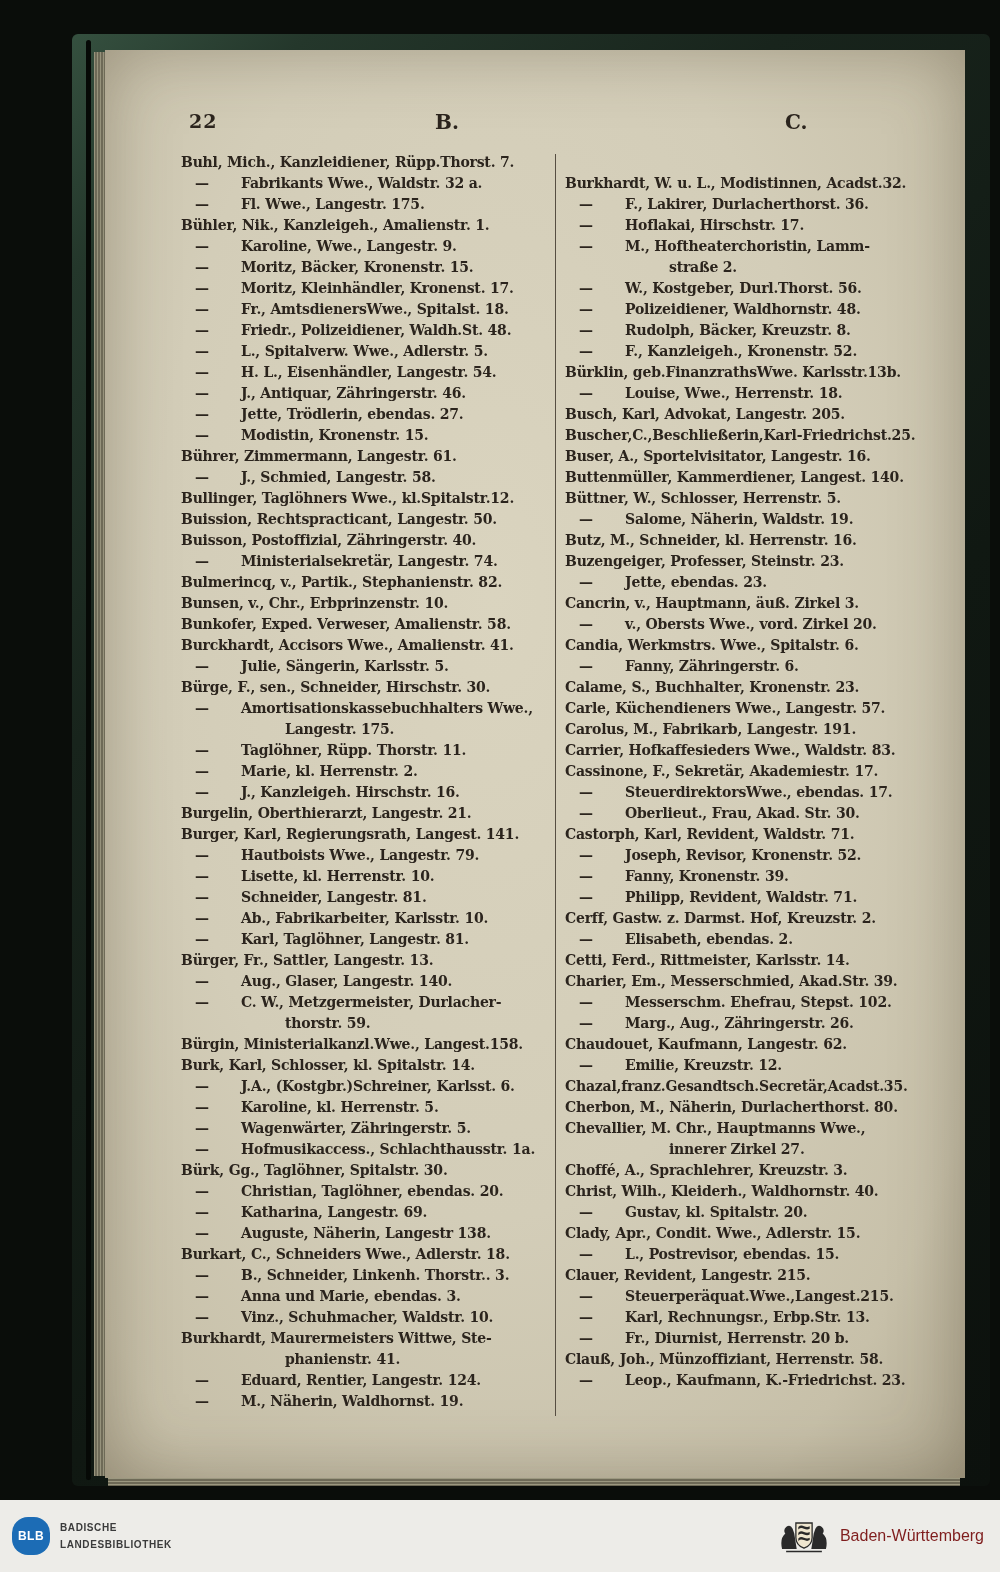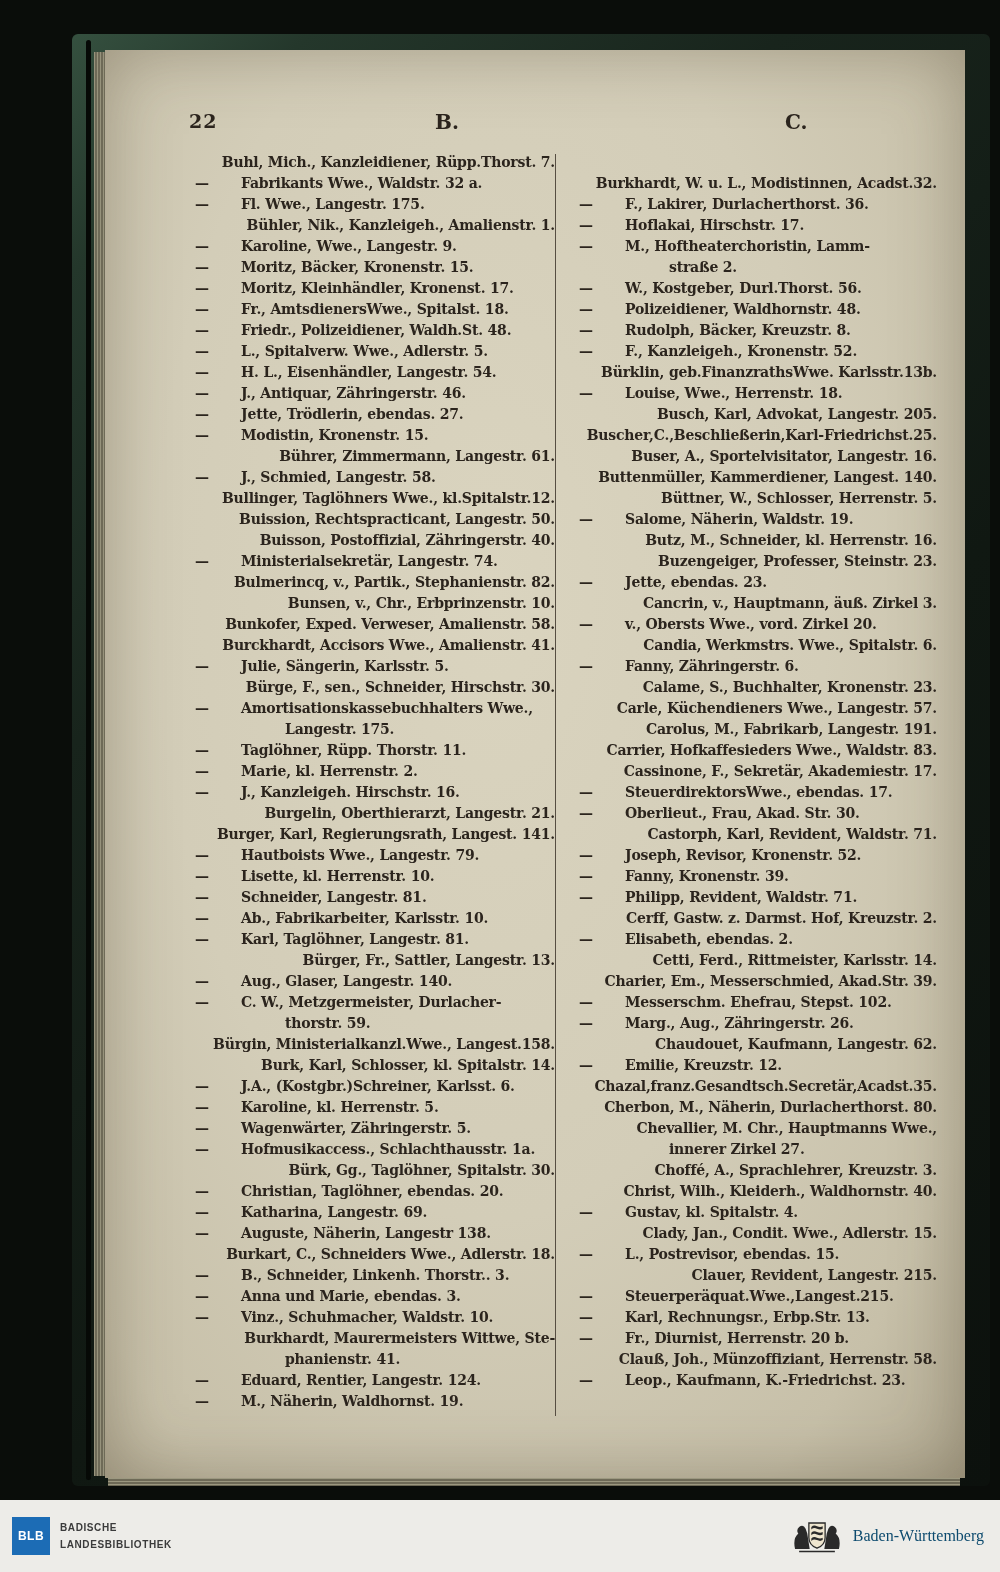--- a/index.html
+++ b/index.html
@@ -41,43 +41,43 @@
     position:absolute;top:102px;left:76px;right:28px;bottom:62px;
     display:flex;
   }
   .col{width:374px;overflow:hidden;}
   .col.right-col{flex:1;padding-left:9px;margin-top:21px;}
   .divider{width:1px;background:#564e42;margin-top:2px;height:1262px;}
   .line{
     height:21px;line-height:21px;font-size:14px;font-weight:bold;
     white-space:nowrap;overflow:hidden;letter-spacing:-0.2px;
   }
-  .indent-0{padding-left:0;text-align:right;}
+  .indent-0{padding-left:0;}
   .indent-1{padding-left:14px;}
   .indent-2{padding-left:104px;}
   .dash{display:inline-block;width:46px;}
   
   .footer{
     position:absolute;left:0;bottom:0;width:1000px;height:72px;
     background:#edecE8;background-color:#edece8;
     display:flex;align-items:center;
     font-family:"Liberation Sans", sans-serif;
   }
   .blb-box{
     width:38px;height:38px;margin-left:12px;flex:0 0 auto;
     background:#1c6cb5;color:#fff;display:flex;align-items:center;justify-content:center;
-    font-weight:bold;font-size:12px;letter-spacing:.5px;
+    font-weight:bold;font-size:12px;letter-spacing:.5px;border-radius:16px;
   }
   .blb-text{
     margin-left:10px;color:#3b3b3b;font-weight:bold;font-size:10px;line-height:17px;
     letter-spacing:.6px;
   }
   .footer-right{margin-left:auto;display:flex;align-items:center;margin-right:16px;}
   .coat{width:52px;height:44px;margin-right:10px;flex:0 0 auto;}
-  .region{font-size:16px;color:#0c4a6e;font-family:Liberation Serif, serif;}
+  .region{font-size:16px;color:#7f1d1d;}
 </style>
 </head>
 <body>
 
 <div class="cover"></div>
 <div class="spine-groove"></div>
 <div class="page-stack"></div>
 <div class="page-stack-bottom"></div>
 
 <div class="page">
@@ -193,22 +193,22 @@
         <div class="line indent-1"><span class="dash">—</span><span>Messerschm. Ehefrau, Stepst. 102.</span></div>
         <div class="line indent-1"><span class="dash">—</span><span>Marg., Aug., Zähringerstr. 26.</span></div>
         <div class="line indent-0"><span>Chaudouet, Kaufmann, Langestr. 62.</span></div>
         <div class="line indent-1"><span class="dash">—</span><span>Emilie, Kreuzstr. 12.</span></div>
         <div class="line indent-0"><span>Chazal,franz.Gesandtsch.Secretär,Acadst.35.</span></div>
         <div class="line indent-0"><span>Cherbon, M., Näherin, Durlacherthorst. 80.</span></div>
         <div class="line indent-0"><span>Chevallier, M. Chr., Hauptmanns Wwe.,</span></div>
         <div class="line indent-2"><span>innerer Zirkel 27.</span></div>
         <div class="line indent-0"><span>Choffé, A., Sprachlehrer, Kreuzstr. 3.</span></div>
         <div class="line indent-0"><span>Christ, Wilh., Kleiderh., Waldhornstr. 40.</span></div>
-        <div class="line indent-1"><span class="dash">—</span><span>Gustav, kl. Spitalstr. 4.</span></div>
-        <div class="line indent-0"><span>Clady, Jan., Condit. Wwe., Adlerstr. 15.</span></div>
+        <div class="line indent-1"><span class="dash">—</span><span>Gustav, kl. Spitalstr. 20.</span></div>
+        <div class="line indent-0"><span>Clady, Apr., Condit. Wwe., Adlerstr. 15.</span></div>
         <div class="line indent-1"><span class="dash">—</span><span>L., Postrevisor, ebendas. 15.</span></div>
         <div class="line indent-0"><span>Clauer, Revident, Langestr. 215.</span></div>
         <div class="line indent-1"><span class="dash">—</span><span>Steuerperäquat.Wwe.,Langest.215.</span></div>
         <div class="line indent-1"><span class="dash">—</span><span>Karl, Rechnungsr., Erbp.Str. 13.</span></div>
         <div class="line indent-1"><span class="dash">—</span><span>Fr., Diurnist, Herrenstr. 20 b.</span></div>
         <div class="line indent-0"><span>Clauß, Joh., Münzoffiziant, Herrenstr. 58.</span></div>
         <div class="line indent-1"><span class="dash">—</span><span>Leop., Kaufmann, K.-Friedrichst. 23.</span></div>
       </div>
   </div>
 </div>

